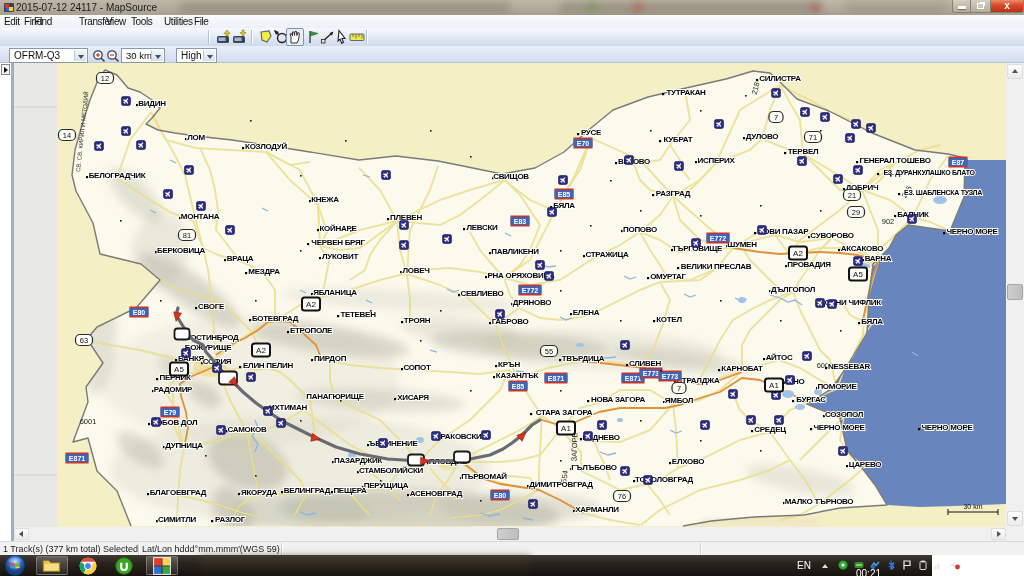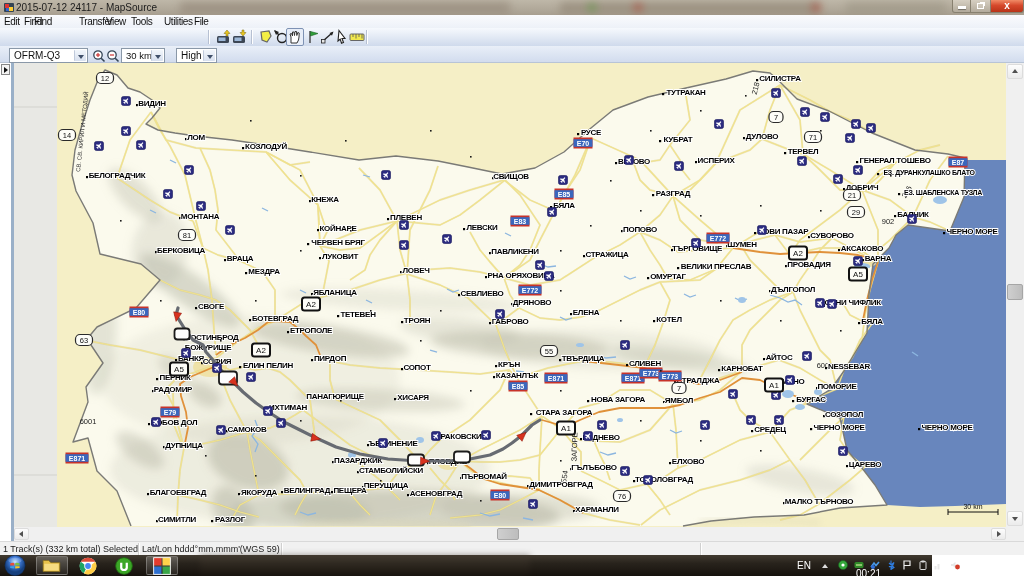--- a/index.html
+++ b/index.html
@@ -1291,21 +1291,21 @@
 <div class="arr" style="left:1012px;top:517px;border-top:4px solid #505050;border-bottom:none"></div>
 <div class="thumb" style="left:1007px;top:284px;width:16px;height:16px"></div>
 <div class="sb" id="hsb"></div>
 <div class="sb" id="corner"></div>
 <div class="sbtn" style="left:14px;top:528px;width:15px;height:12px"></div>
 <div class="arr" style="left:19px;top:531px;border-right:4px solid #505050;border-left:none"></div>
 <div class="sbtn" style="left:991px;top:528px;width:15px;height:12px"></div>
 <div class="arr" style="left:997px;top:531px;border-left:4px solid #505050;border-right:none"></div>
 <div class="thumb" style="left:497px;top:528px;width:22px;height:12px"></div>
 <div id="statusbar">
-    <span style="left:3px">1 Track(s) (332 km total) Selected</span>
+    <span style="left:3px">1 Track(s) (377 km total) Selected</span>
     <span style="left:142px">Lat/Lon hddd°mm.mmm'(WGS 59)</span>
     <div class="sdiv" style="left:138px"></div>
     <div class="sdiv" style="left:281px"></div>
     <div class="sdiv" style="left:700px"></div>
   </div>
 <div id="taskbar">
 <div style="position:absolute;left:200px;top:0;width:330px;height:21px;background:linear-gradient(#4a4136,#1c1710);opacity:.5;filter:blur(3px)"></div>
 <svg style="position:absolute;left:2px;top:0px" width="26" height="21" viewBox="0 0 26 21">
       <defs>
         <radialGradient id="orb" cx="50%" cy="32%">

